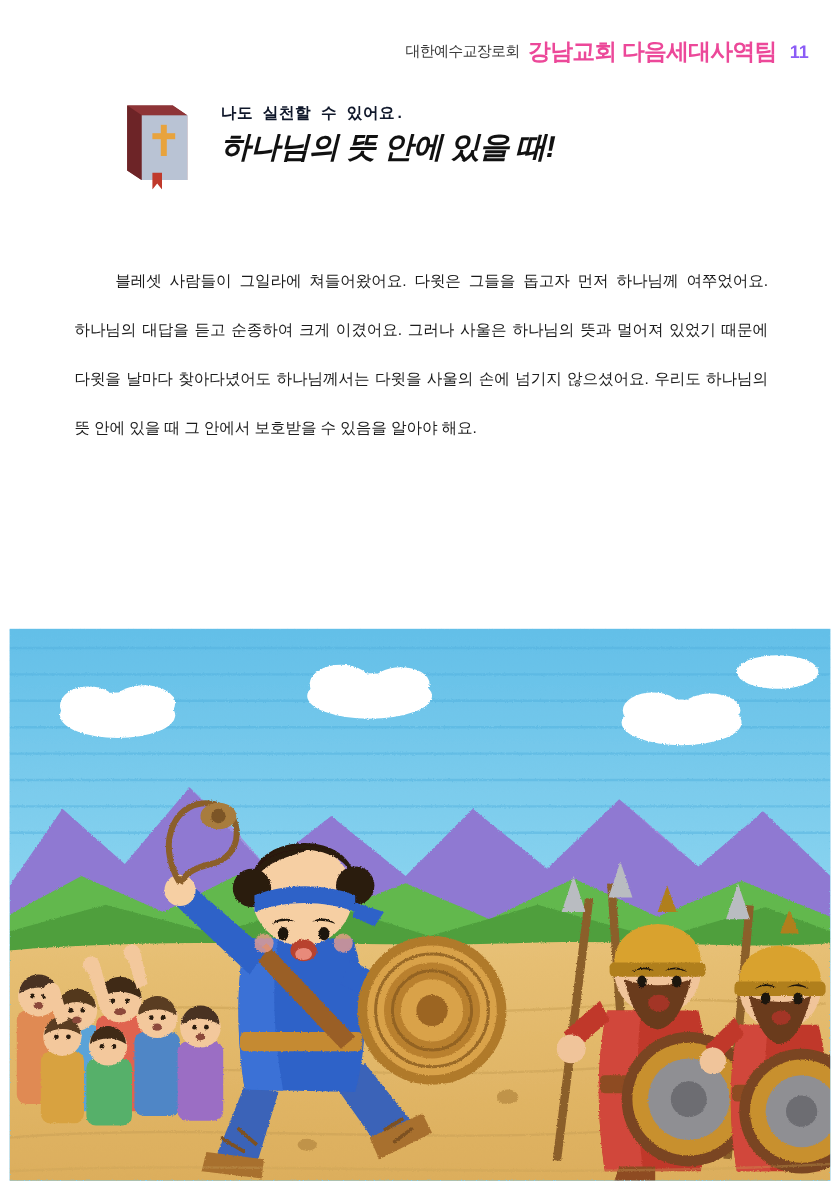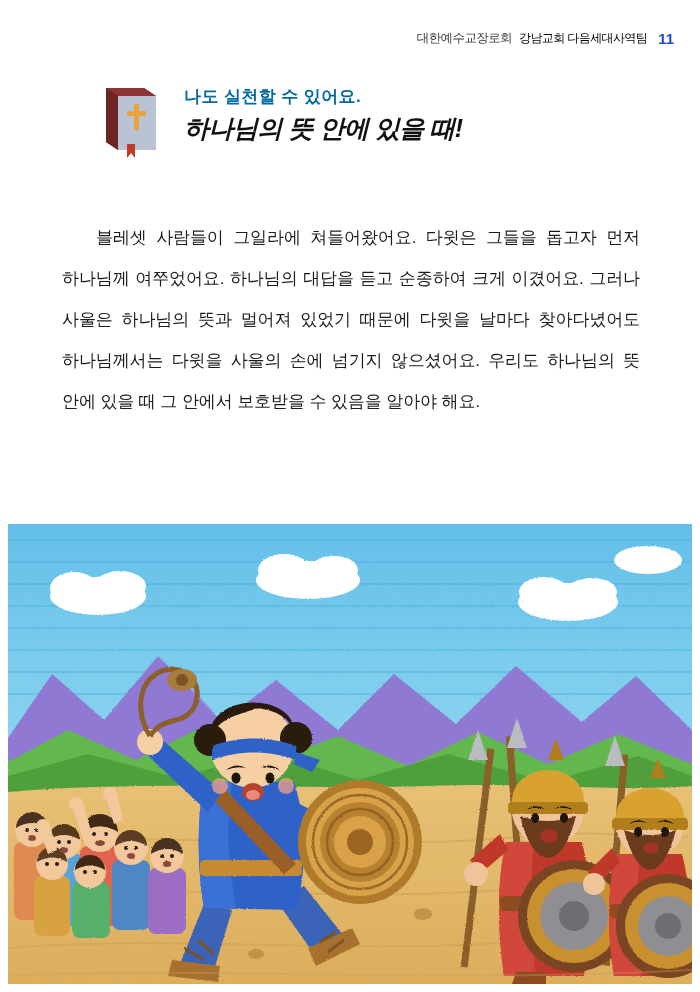--- a/index.html
+++ b/index.html
@@ -25,29 +25,29 @@
     align-items: center;
     gap: 7px;
     white-space: nowrap;
   }
   .header-denomination {
     font-size: 12.5px;
     color: #3a3a3a;
     letter-spacing: -0.6px;
   }
   .header-church {
-    font-size: 12px;
-    font-weight: normal;
-    color: #000000;
+    font-size: 19px;
+    font-weight: bold;
+    color: #ec4899;
     letter-spacing: -0.6px;
   }
   .header-page-number {
     font-size: 15px;
     font-weight: bold;
-    color: #1d4ed8;
+    color: #8b5cf6;
     margin-left: 4px;
   }
 
   
   .title-block {
     position: absolute;
     top: 82px;
     left: 100px;
     right: 40px;
     height: 92px;
@@ -58,44 +58,45 @@
     top: 2px;
     width: 62px;
     height: 74px;
   }
   .title-text-wrap {
     position: absolute;
     left: 84px;
     top: 6px;
   }
   .kicker {
-    font-size: 17px;
+    font-size: 13px;
     font-weight: bold;
-    color: #0369a1;
+    color: #0f172a;
     letter-spacing: 0.4px;
     margin: 0 0 6px 0;
     line-height: 1.1;
+    font-family: Liberation Mono, monospace;
   }
   .main-title {
     font-size: 25px;
     font-weight: bold;
     color: #111111;
     letter-spacing: -0.5px;
     margin: 0;
     line-height: 1.2;
     font-style: italic;
   }
 
   
   .body-copy {
     position: absolute;
     top: 200px;
     left: 62px;
     width: 578px;
-    font-size: 17px;
+    font-size: 13px;
     line-height: 41px;
     color: #1b1b1b;
     text-align: justify;
     text-justify: inter-character;
     text-indent: 34px;
     letter-spacing: -0.1px;
     word-break: keep-all;
   }
 
   

